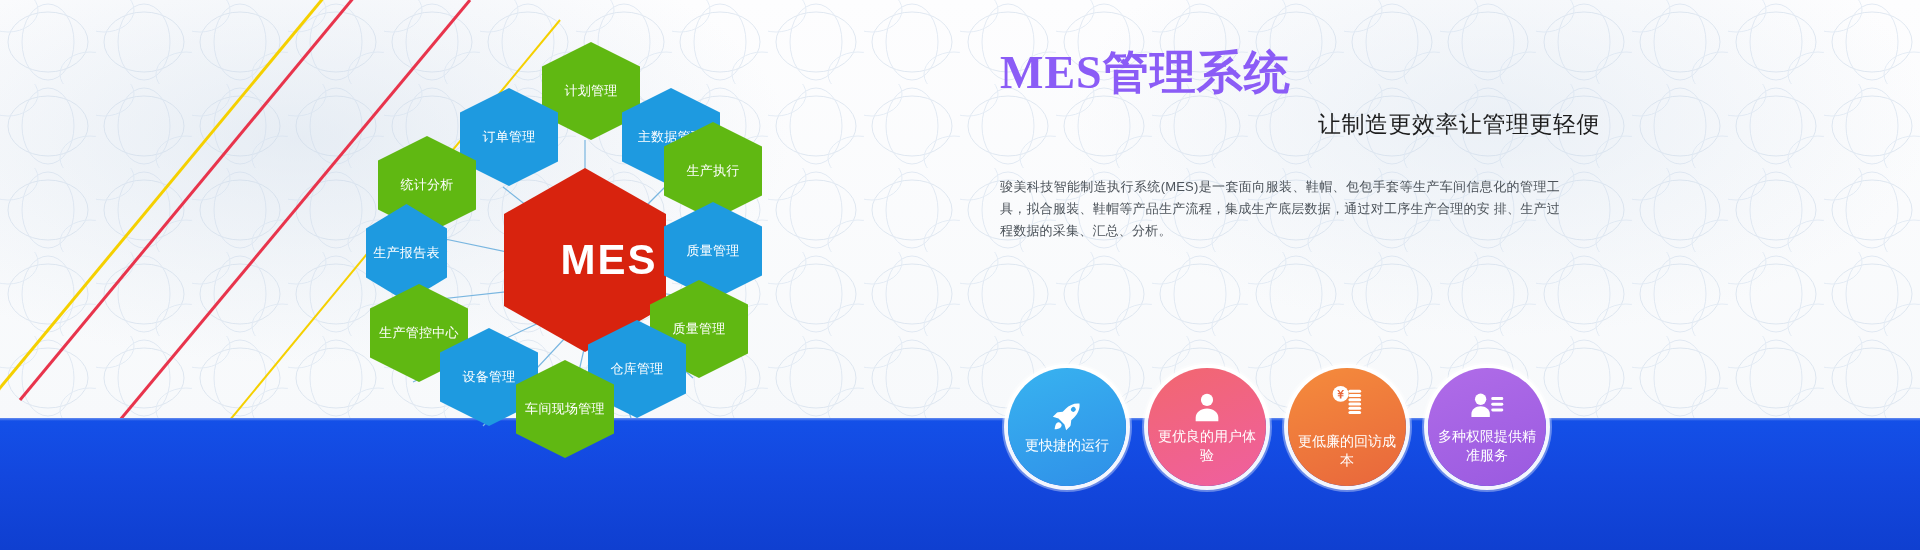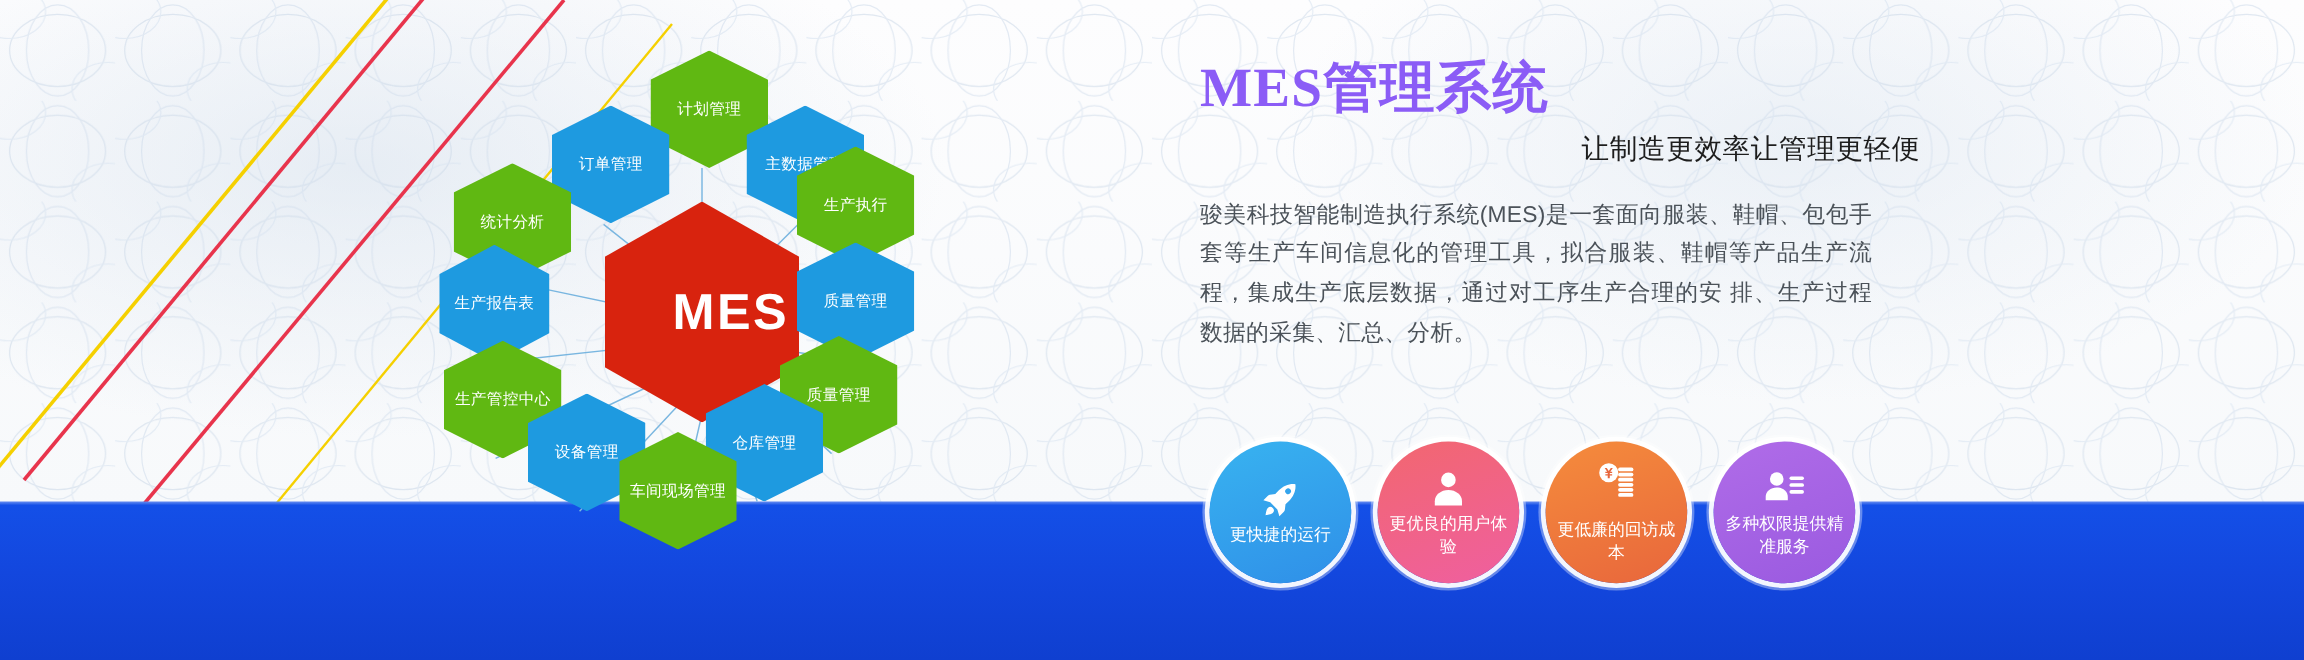--- a/index.html
+++ b/index.html
@@ -65,21 +65,21 @@
   #copy { position: absolute; left: 1000px; top: 48px; width: 600px; }
   #title {
     font-family: "Liberation Serif", "DejaVu Serif", serif;
     font-weight: bold; font-size: 46px; color: #8b5cf6; letter-spacing: 1px;
     line-height: 1.1;
   }
   #subtitle {
     margin-top: 10px; font-size: 23px; color: #1d1d1d; letter-spacing: .5px; text-align: right;
   }
   #desc {
-    margin-top: 24px; font-size: 19px; color: #4b5259;
+    margin-top: 36px; font-size: 13px; color: #4b5259;
     line-height: 1.72; letter-spacing: .2px; text-align: justify;
     width: 560px;
   }
 
   
   #badges {
     position: absolute; left: 1008px; top: 368px;
     display: flex; gap: 22px; align-items: flex-end;
   }
   .badge {
@@ -157,21 +157,21 @@
     </div>
     <div class="hex green" style="left:48px; top:116px;">
       <span>统计分析</span>
     </div>
     <div class="hex green" style="left:334px; top:102px;">
       <span>生产执行</span>
     </div>
     <div class="hex blue" style="left:334px; top:182px;">
       <span>质量管理</span>
     </div>
-    <div class="hex blue" style="left:36px; top:184px; width:92px;">
+    <div class="hex blue" style="left:36px; top:184px; width:81px;">
       <span>生产报告表</span>
     </div>
     <div class="hex green" style="left:40px; top:264px;">
       <span>生产管控中心</span>
     </div>
     <div class="hex green" style="left:320px; top:260px;">
       <span>质量管理</span>
     </div>
     <div class="hex blue" style="left:110px; top:308px;">
       <span>设备管理</span>

